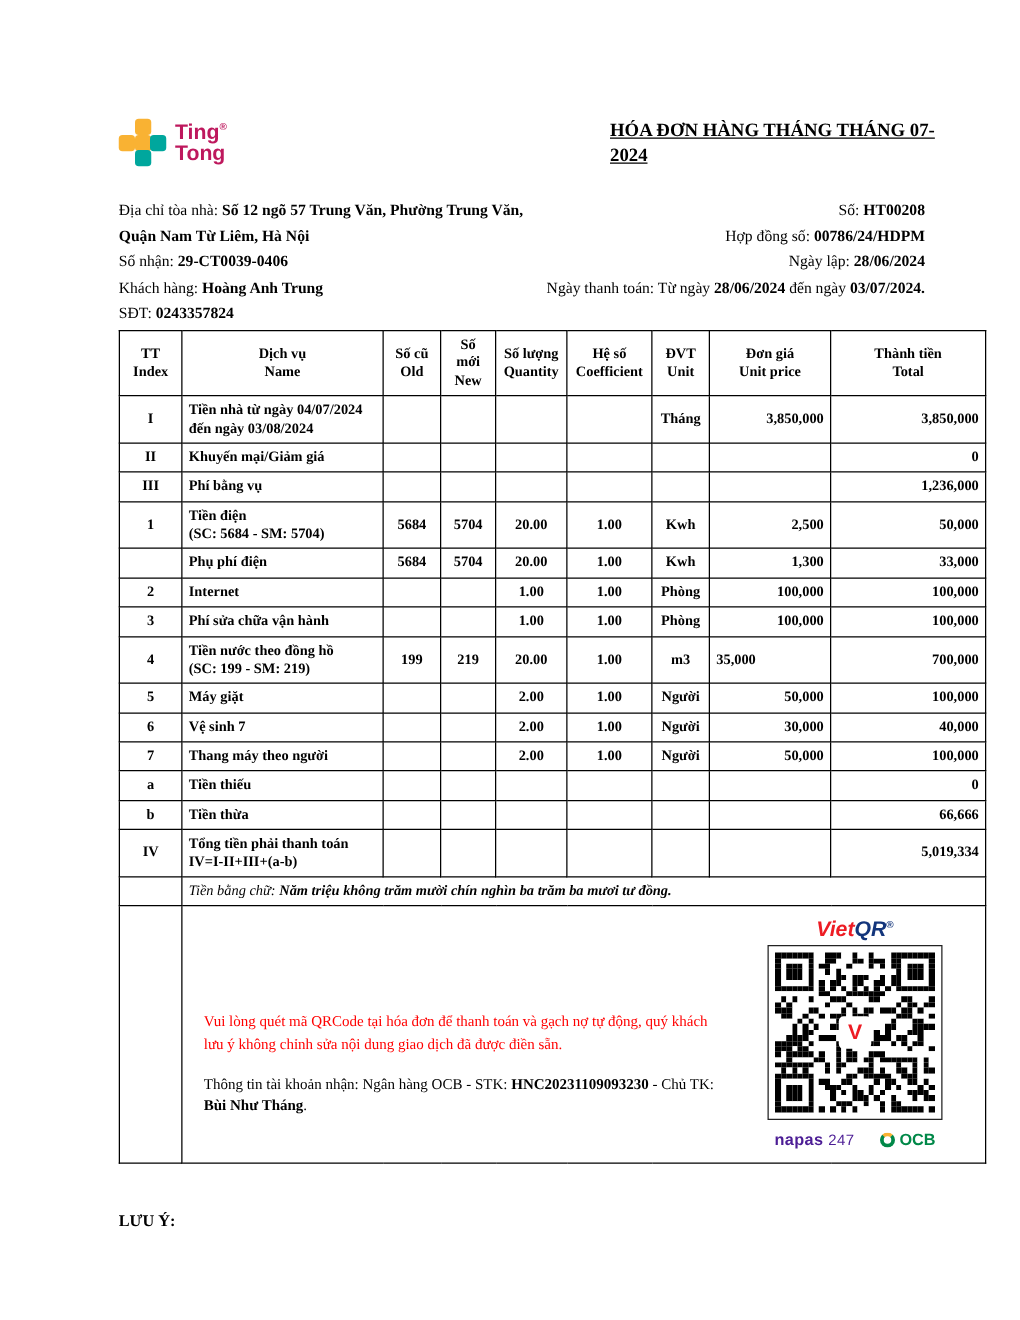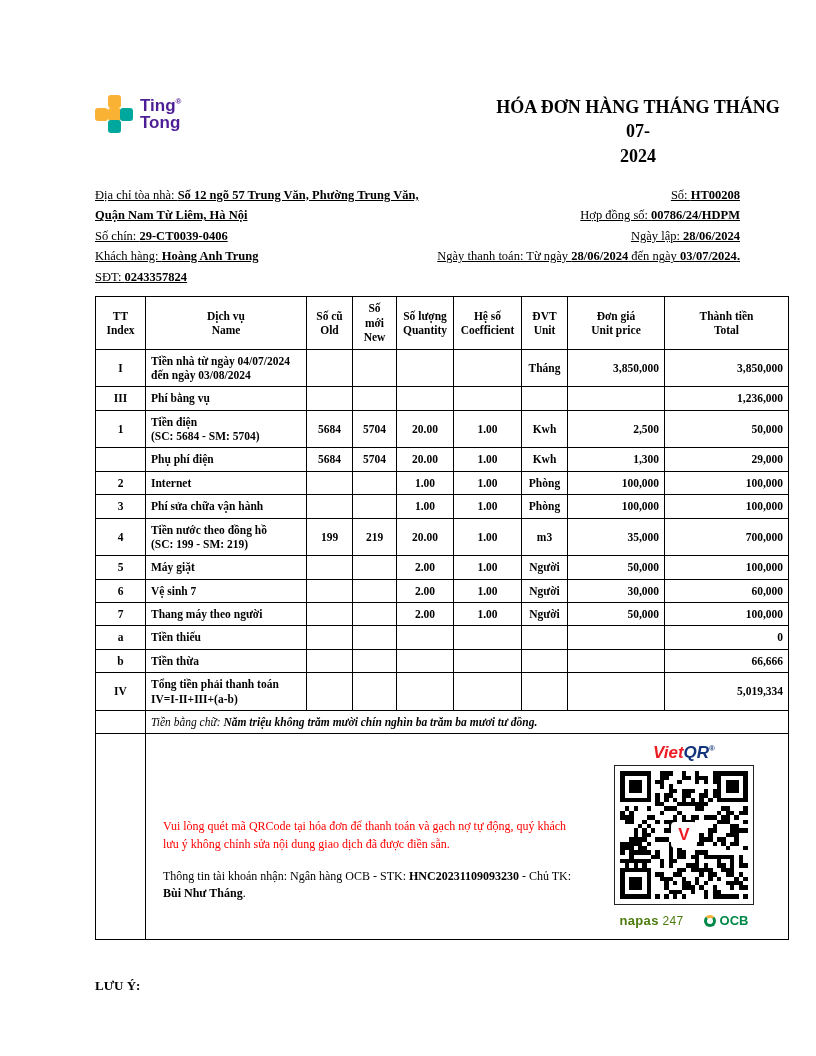--- a/index.html
+++ b/index.html
@@ -16,27 +16,27 @@
   
   .top-row { display:flex; justify-content:space-between; align-items:flex-start; margin-bottom:20px; }
   .logo { display:flex; align-items:center; gap:7px; }
   .plus { position:relative; width:38px; height:38px; }
   .plus div { position:absolute; width:13px; height:13px; border-radius:3px; }
   .p-top    { left:12.5px; top:0;      background:#F9B233; }
   .p-left   { left:0;      top:12.5px; background:#F9B233; }
   .p-center { left:12.5px; top:12.5px; background:#F9B233; }
   .p-right  { left:25px;   top:12.5px; background:#00A79D; }
   .p-bottom { left:12.5px; top:25px;   background:#00A79D; }
-  .logo-text { font-family:"Liberation Sans", sans-serif; font-weight:bold; color:#4c1d95; font-size:17px; line-height:1.02; }
+  .logo-text { font-family:"Liberation Sans", sans-serif; font-weight:bold; color:#be185d; font-size:17px; line-height:1.02; }
   .logo-text sup { font-size:8px; }
-  .title { width:300px; text-align:center; font-weight:bold; font-size:18px; line-height:1.35; }
+  .title { width:300px; text-align:left; font-weight:bold; font-size:15px; line-height:1.35;text-decoration:underline; }
 
   
   .info { padding-right:48px; font-size:12.5px; }
-  .info-row { display:flex; justify-content:space-between; min-height:20.5px; align-items:flex-start;text-decoration:underline; }
+  .info-row { display:flex; justify-content:space-between; min-height:20.5px; align-items:flex-end; }
   .info b { font-weight:bold; }
 
   
   table.invoice { border-collapse:collapse; width:693px; margin-top:6px; font-size:11.5px; font-weight:bold; table-layout:fixed; }
   table.invoice th, table.invoice td { border:1px solid #000; padding:4px 5px; vertical-align:middle; line-height:1.25; }
   table.invoice th { text-align:center; }
   td.words-cell { font-weight:normal; font-style:italic; padding-left:10px; }
   td.words-cell b { font-weight:bold; }
 
   
@@ -51,21 +51,21 @@
   .vq-qr { color:#13357B; }
   .vq-reg { font-size:8px; color:#13357B; vertical-align:super; font-style:normal; }
   .qr-frame { border:1px solid #222; padding:5px; background:#fff; position:relative; }
   .qr-grid { display:grid; grid-template-columns:repeat(29, 4.4px); grid-auto-rows:4.4px; }
   .qb { background:#000; } .qw { background:#fff; }
   .qr-center { position:absolute; left:50%; top:50%; transform:translate(-50%,-50%);
                width:26px; height:26px; background:#fff; border-radius:4px;
                display:flex; align-items:center; justify-content:center; }
   .qr-center span { color:#ED1C24; font-family:"Liberation Sans", sans-serif; font-weight:bold; font-size:17px; line-height:1; }
   .bank-logos { display:flex; gap:20px; align-items:center; margin-top:8px; font-family:"Liberation Sans", sans-serif; }
-  .napas { color:#4d7c0f; font-weight:bold; font-size:13px; letter-spacing:0.3px;text-align:right; }
+  .napas { color:#4c1d95; font-weight:bold; font-size:13px; letter-spacing:0.3px;text-align:right; }
   .napas .n247 { font-size:12px; font-weight:normal; }
   .ocb { display:flex; align-items:center; gap:4px; color:#008848; font-weight:bold; font-size:13px; }
   .ocb-mark { width:12px; height:12px; border:3px solid #008848; border-top-color:#F9B233; border-radius:50%; display:inline-block; }
 
   .note { margin-top:38px; font-weight:bold; font-size:13px; }
 </style>
 </head>
 <body>
 
 <div class="page">
@@ -93,21 +93,21 @@
   <div class="info">
     <div class="info-row">
       <div><span>Địa chỉ tòa nhà: </span><b>Số 12 ngõ 57 Trung Văn, Phường Trung Văn,</b></div>
       <div><span>Số: </span><b>HT00208</b></div>
     </div>
     <div class="info-row">
       <div><b>Quận Nam Từ Liêm, Hà Nội</b></div>
       <div><span>Hợp đồng số: </span><b>00786/24/HDPM</b></div>
     </div>
     <div class="info-row">
-      <div><span>Số chín: </span><b>29-CT0039-0406</b></div>
+      <div><span>Số nhận: </span><b>29-CT0039-0406</b></div>
       <div><span>Ngày lập: </span><b>28/06/2024</b></div>
     </div>
     <div class="info-row">
       <div><span>Khách hàng: </span><b>Hoàng Anh Trung</b></div>
       <div><span>Ngày thanh toán: Từ ngày </span><b>28/06/2024</b><span> đến ngày </span><b>03/07/2024</b><b>.</b></div>
     </div>
     <div class="info-row">
       <div><span>SĐT: </span><b>0243357824</b></div>
       <div></div>
     </div>
@@ -174,20 +174,31 @@
           </td>
           <td style="text-align: center;"></td>
           <td style="text-align: center;"></td>
           <td style="text-align: center;"></td>
           <td style="text-align: center;"></td>
           <td style="text-align: center;">Tháng</td>
           <td style="text-align: right;">3,850,000</td>
           <td style="text-align: right;">3,850,000</td>
         </tr>
         <tr>
+          <td style="text-align: center;">II</td>
+          <td style="text-align: left;">Khuyến mại/Giảm giá</td>
+          <td style="text-align: center;"></td>
+          <td style="text-align: center;"></td>
+          <td style="text-align: center;"></td>
+          <td style="text-align: center;"></td>
+          <td style="text-align: center;"></td>
+          <td style="text-align: right;"></td>
+          <td style="text-align: right;">0</td>
+        </tr>
+        <tr>
           <td style="text-align: center;">III</td>
           <td style="text-align: left;">Phí bằng vụ</td>
           <td style="text-align: center;"></td>
           <td style="text-align: center;"></td>
           <td style="text-align: center;"></td>
           <td style="text-align: center;"></td>
           <td style="text-align: center;"></td>
           <td style="text-align: right;"></td>
           <td style="text-align: right;">1,236,000</td>
         </tr>
@@ -207,21 +218,21 @@
         </tr>
         <tr>
           <td style="text-align: center;"></td>
           <td style="text-align: left;">Phụ phí điện</td>
           <td style="text-align: center;">5684</td>
           <td style="text-align: center;">5704</td>
           <td style="text-align: center;">20.00</td>
           <td style="text-align: center;">1.00</td>
           <td style="text-align: center;">Kwh</td>
           <td style="text-align: right;">1,300</td>
-          <td style="text-align: right;">29,000</td>
+          <td style="text-align: right;">33,000</td>
         </tr>
         <tr>
           <td style="text-align: center;">2</td>
           <td style="text-align: left;">Internet</td>
           <td style="text-align: center;"></td>
           <td style="text-align: center;"></td>
           <td style="text-align: center;">1.00</td>
           <td style="text-align: center;">1.00</td>
           <td style="text-align: center;">Phòng</td>
           <td style="text-align: right;">100,000</td>
@@ -242,21 +253,21 @@
           <td style="text-align: center;">4</td>
           <td style="text-align: left;">
             <div>Tiền nước theo đồng hồ</div>
             <div>(SC: 199 - SM: 219)</div>
           </td>
           <td style="text-align: center;">199</td>
           <td style="text-align: center;">219</td>
           <td style="text-align: center;">20.00</td>
           <td style="text-align: center;">1.00</td>
           <td style="text-align: center;">m3</td>
-          <td style="text-align: right;">35,000</td>
+          <td style="">35,000</td>
           <td style="text-align: right;">700,000</td>
         </tr>
         <tr>
           <td style="text-align: center;">5</td>
           <td style="text-align: left;">Máy giặt</td>
           <td style="text-align: center;"></td>
           <td style="text-align: center;"></td>
           <td style="text-align: center;">2.00</td>
           <td style="text-align: center;">1.00</td>
           <td style="text-align: center;">Người</td>
@@ -265,21 +276,21 @@
         </tr>
         <tr>
           <td style="text-align: center;">6</td>
           <td style="text-align: left;">Vệ sinh 7</td>
           <td style="text-align: center;"></td>
           <td style="text-align: center;"></td>
           <td style="text-align: center;">2.00</td>
           <td style="text-align: center;">1.00</td>
           <td style="text-align: center;">Người</td>
           <td style="text-align: right;">30,000</td>
-          <td style="text-align: right;">60,000</td>
+          <td style="text-align: right;">40,000</td>
         </tr>
         <tr>
           <td style="text-align: center;">7</td>
           <td style="text-align: left;">Thang máy theo người</td>
           <td style="text-align: center;"></td>
           <td style="text-align: center;"></td>
           <td style="text-align: center;">2.00</td>
           <td style="text-align: center;">1.00</td>
           <td style="text-align: center;">Người</td>
           <td style="text-align: right;">50,000</td>

